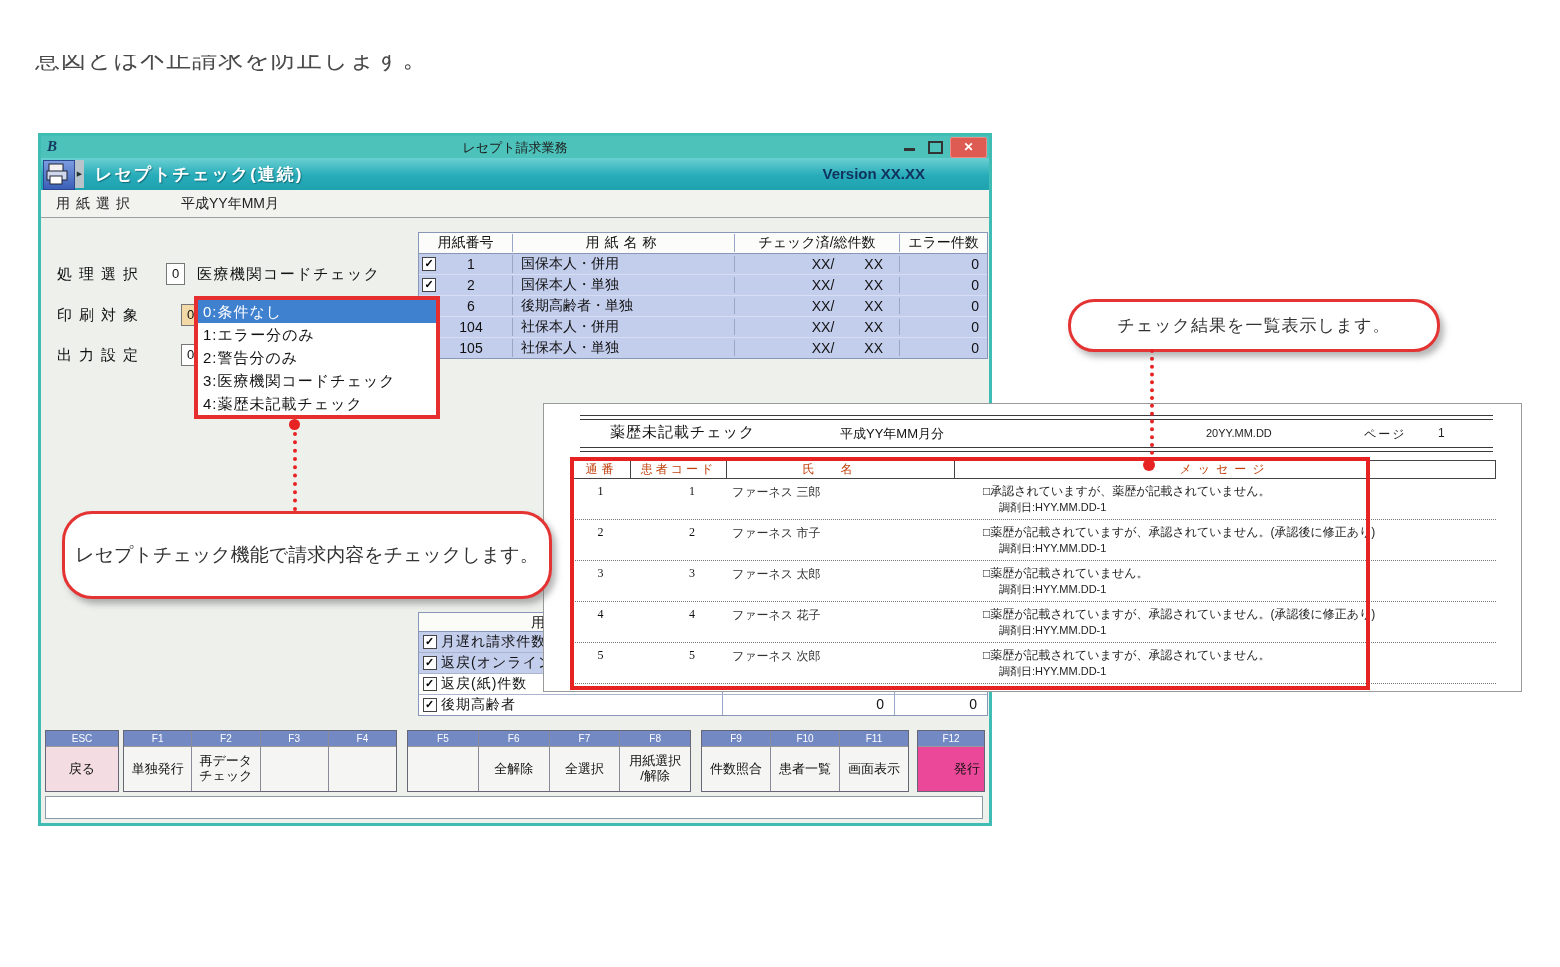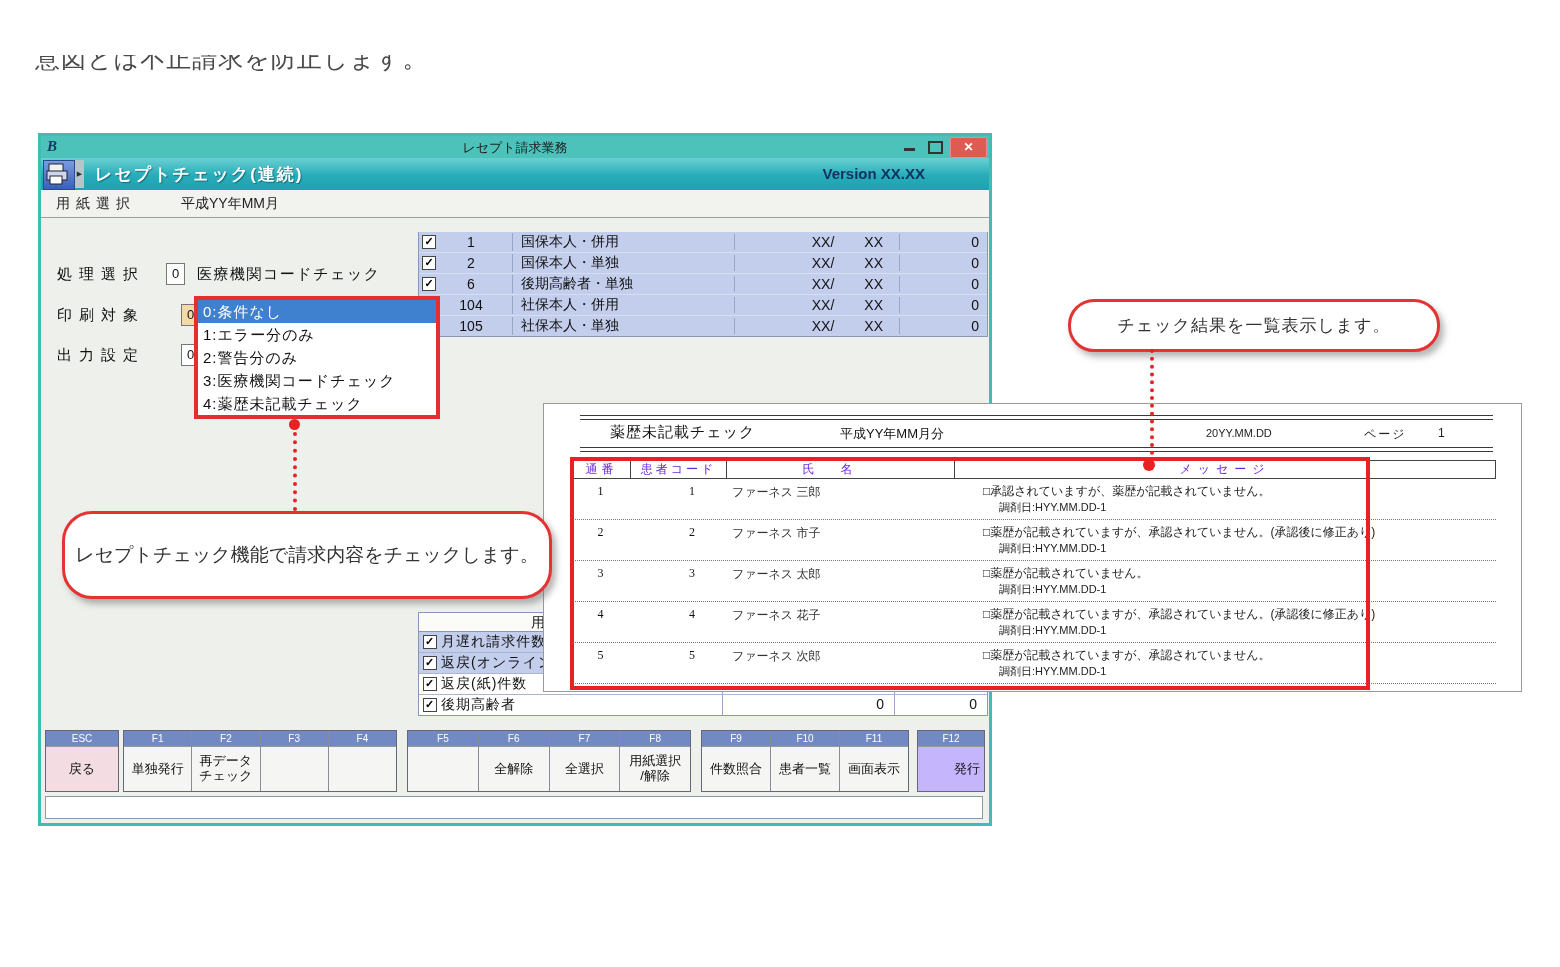--- a/index.html
+++ b/index.html
@@ -74,35 +74,35 @@
 
   
   .fk{left:4px;top:594px;width:940px;height:62px;}
   .fkg{position:absolute;top:0;height:62px;border:1px solid #667;background:#f4f4f4;display:flex;box-sizing:border-box;}
   .fkc{flex:1;display:flex;flex-direction:column;border-left:1px solid #8a8a9a;}
   .fkc:first-child{border-left:none;}
   .fkh{height:15px;background:#7289c4;color:#fff;font-size:10px;text-align:center;line-height:15px;}
   .fkb{flex:1;background:#f5f5f3;border-top:1px solid #999;font-size:13px;display:flex;align-items:center;
        justify-content:center;text-align:center;white-space:pre-line;line-height:1.15;color:#111;}
   .fkb.pink{background:#f3dde2;}
-  .fkb.blue{background:#c4b5fd;padding-left:32px;}
+  .fkb.blue{background:#ec4899;padding-left:32px;}
 
   .statusbar{left:4px;top:660px;width:936px;height:21px;background:#fff;border:1px solid #8a99a8;}
 
   
   .report{left:543px;top:403px;width:977px;height:287px;background:#fff;border:1px solid #9a9a9a;z-index:5;}
   .rp-rule{height:3px;border-top:1px solid #3a3a3a;border-bottom:1px solid #3a3a3a;}
   .rp-title{left:50px;top:19px;font-size:15px;font-weight:normal;letter-spacing:1px;color:#111;margin-left:16px;}
   .rp-period{left:296px;top:21px;font-size:13px;color:#111;}
   .rp-date{left:662px;top:23px;font-size:11px;color:#222;}
   .rp-pagelab{left:820px;top:22px;font-size:12px;letter-spacing:2px;color:#222;}
   .rp-pagenum{left:894px;top:22px;font-size:12px;color:#222;}
   .rp-table{left:28px;top:56px;width:924px;}
   .rp-th{display:flex;height:19px;border:1px solid #444;box-sizing:border-box;align-items:center;
-         font-family:Liberation Serif, serif;font-size:12px;color:#6d28d9;}
+         font-family:Liberation Serif, serif;font-size:12px;color:#c2410c;}
   .rc1{width:57px;text-align:center;letter-spacing:4px;}
   .rc2{width:95px;text-align:center;letter-spacing:3px;border-left:1px solid #444;}
   .rc3{width:227px;text-align:center;letter-spacing:26px;border-left:1px solid #444;}
   .rc4{flex:1;text-align:center;letter-spacing:6px;border-left:1px solid #444;}
   .rp-row{position:relative;height:40px;border-bottom:1px dotted #777;}
   .rno{position:absolute;left:0;width:57px;top:5px;text-align:center;font-family:"Liberation Serif",serif;font-size:12px;}
   .rcode{position:absolute;left:57px;width:66px;top:5px;text-align:right;font-family:"Liberation Serif",serif;font-size:12px;}
   .rname{position:absolute;left:160px;top:5px;font-size:12px;color:#333;}
   .rmsg{position:absolute;left:411px;top:4px;font-size:12px;color:#222;}
   .rdate{position:absolute;left:427px;top:21px;font-size:11px;color:#222;}
@@ -163,20 +163,26 @@
 
   <div class="abs dropdown">
     <div class="dd-item sel">0:条件なし</div>
     <div class="dd-item">1:エラー分のみ</div>
     <div class="dd-item">2:警告分のみ</div>
     <div class="dd-item">3:医療機関コードチェック</div>
     <div class="dd-item">4:薬歴未記載チェック</div>
   </div>
 
   <div class="abs ptable">
+    <div class="pt-h">
+      <div class="c1" style="display:block;text-align:center;width:93px;">用紙番号</div>
+      <div class="c2 ls5">用紙名称</div>
+      <div class="c3">チェック済/総件数</div>
+      <div class="c4" style="text-align:center;padding:0;">エラー件数</div>
+    </div>
     <div class="pt-body">
       <div class="pt-r">
         <div class="c1">
             <span class="cb">✓</span>
             <span class="num">1</span>
           </div>
         <div class="c2">国保本人・併用</div>
         <div class="c3">
             <span class="xx1">XX/</span>
             <span class="xx2">XX</span>

